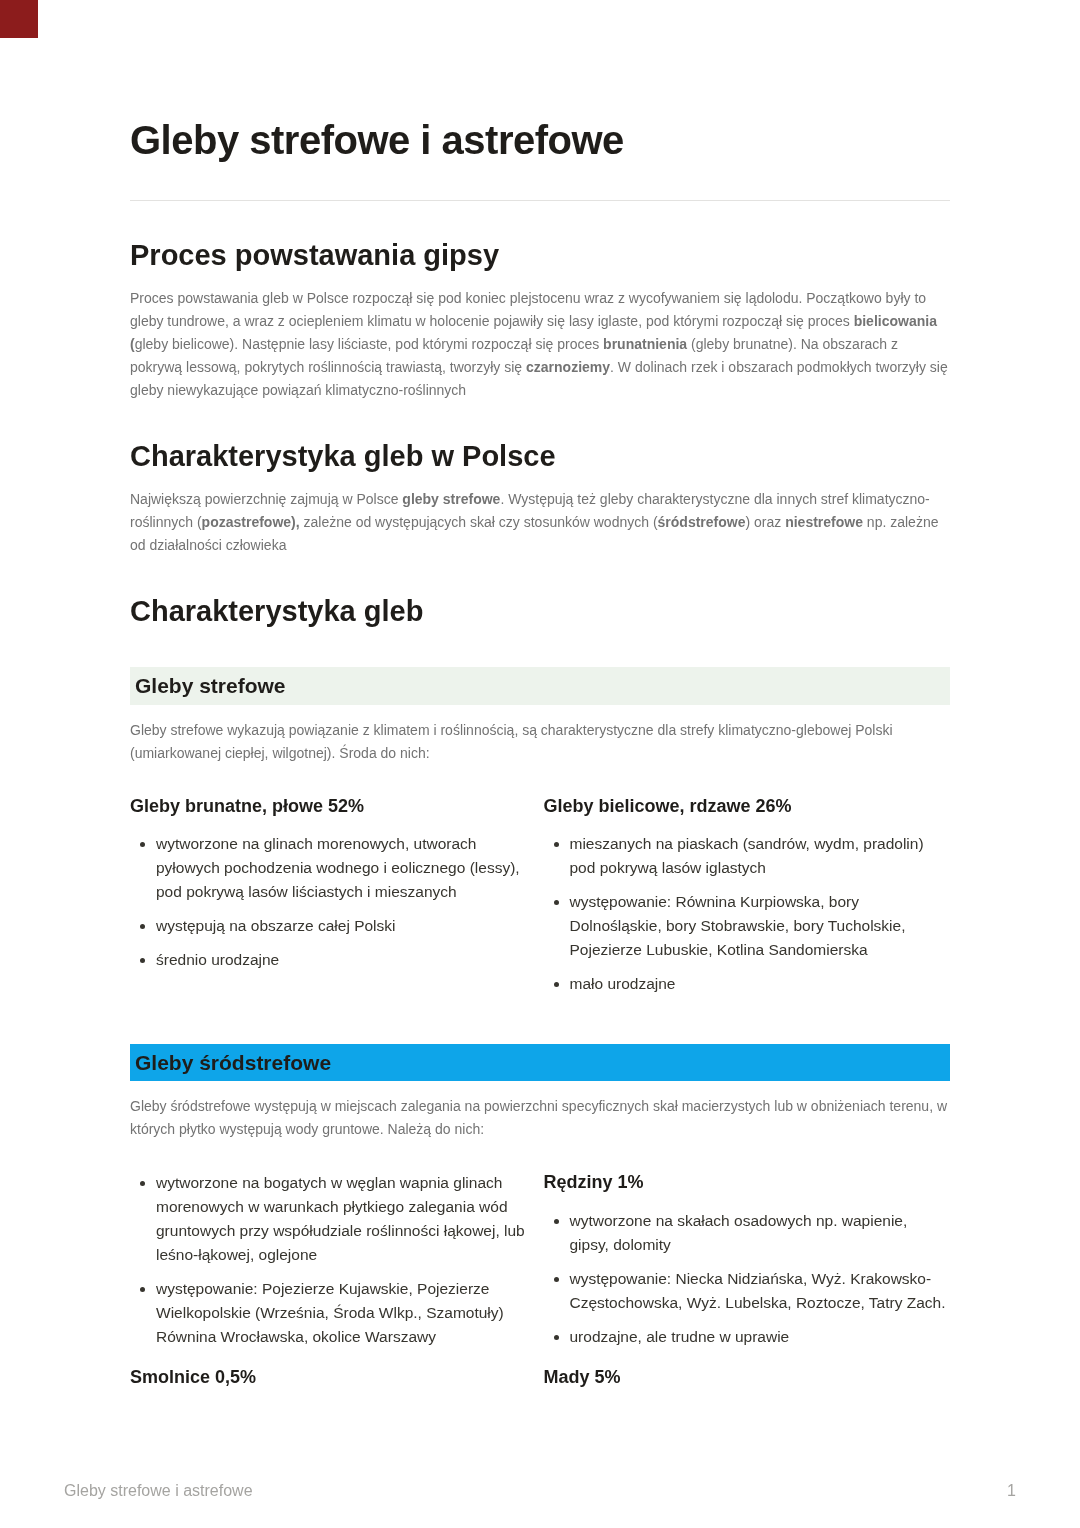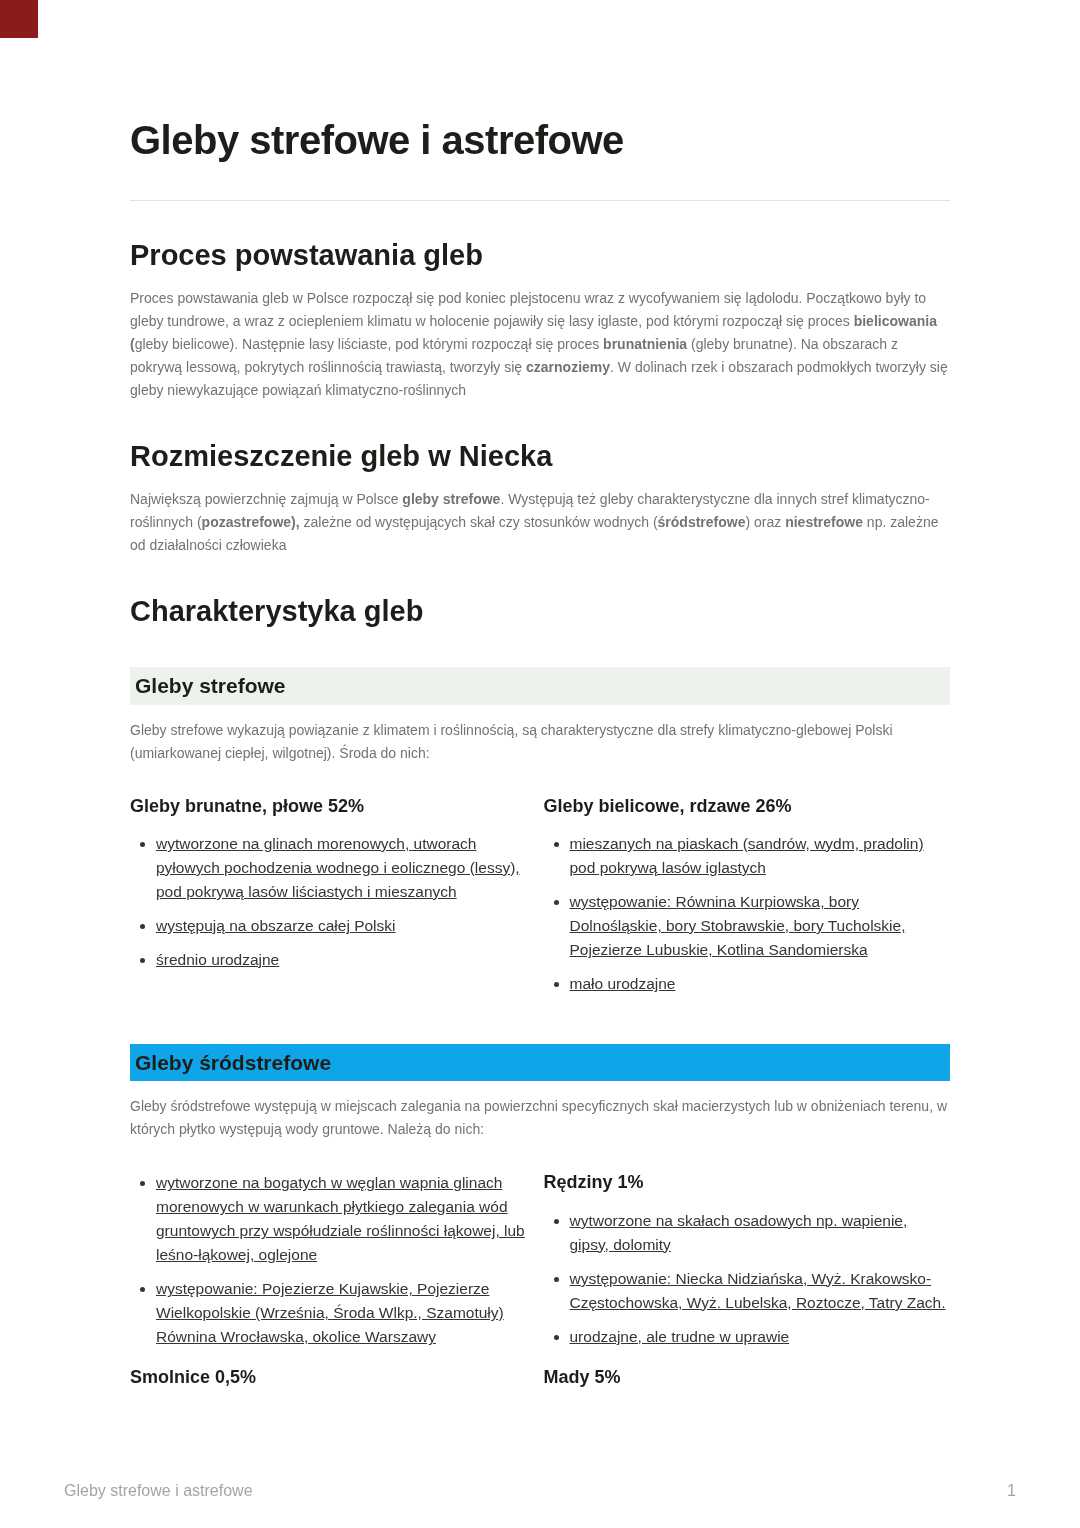--- a/index.html
+++ b/index.html
@@ -79,21 +79,20 @@
   }
   .soil-card ul {
     list-style: disc outside;
     padding-left: 26px;
   }
   .soil-card ul li {
     font-size: 15.5px;
     line-height: 1.55;
     margin-bottom: 10px;
     color: #37352f;
-    text-decoration: underline;
   }
   .page-footer {
     position: absolute;
     left: 0;
     bottom: 28px;
     width: 100%;
     padding: 0 64px;
     display: flex;
     justify-content: space-between;
     align-items: baseline;
@@ -105,26 +104,26 @@
 <body>
 
 <div class="corner-marker"></div>
 
 <main class="content">
 
   <h1 class="page-title">Gleby strefowe i astrefowe</h1>
   <hr class="title-rule">
 
   <section>
-    <h2 class="section-heading">Proces powstawania gleb</h2>
+    <h2 class="section-heading">Proces powstawania gipsy</h2>
     <p class="body-text"><span>Proces powstawania gleb w Polsce rozpoczął się pod koniec plejstocenu wraz z wycofywaniem się lądolodu. Początkowo były to gleby tundrowe, a wraz z ociepleniem klimatu w holocenie pojawiły się lasy iglaste, pod którymi rozpoczął się proces </span><strong>bielicowania (</strong><span>gleby bielicowe). Następnie lasy liściaste, pod którymi rozpoczął się proces </span><strong>brunatnienia</strong><span> (gleby brunatne). Na obszarach z pokrywą lessową, pokrytych roślinnością trawiastą, tworzyły się </span><strong>czarnoziemy</strong><span>. W dolinach rzek i obszarach podmokłych tworzyły się gleby niewykazujące powiązań klimatyczno-roślinnych</span></p>
   </section>
 
   <section>
-    <h2 class="section-heading">Rozmieszczenie gleb w Niecka</h2>
+    <h2 class="section-heading">Charakterystyka gleb w Polsce</h2>
     <p class="body-text"><span>Największą powierzchnię zajmują w Polsce </span><strong>gleby strefowe</strong><span>. Występują też gleby charakterystyczne dla innych stref klimatyczno-roślinnych (</span><strong>pozastrefowe),</strong><span> zależne od występujących skał czy stosunków wodnych (</span><strong>śródstrefowe</strong><span>) oraz </span><strong>niestrefowe</strong><span> np. zależne od działalności człowieka</span></p>
   </section>
 
   <section>
     <h2 class="section-heading">Charakterystyka gleb</h2>
 
     <h3 class="highlight-heading hl-green">Gleby strefowe</h3>
     <p class="body-text"><span>Gleby strefowe wykazują powiązanie z klimatem i roślinnością, są charakterystyczne dla strefy klimatyczno-glebowej Polski (umiarkowanej ciepłej, wilgotnej). Środa do nich:</span></p>
 
     <div class="cols">

